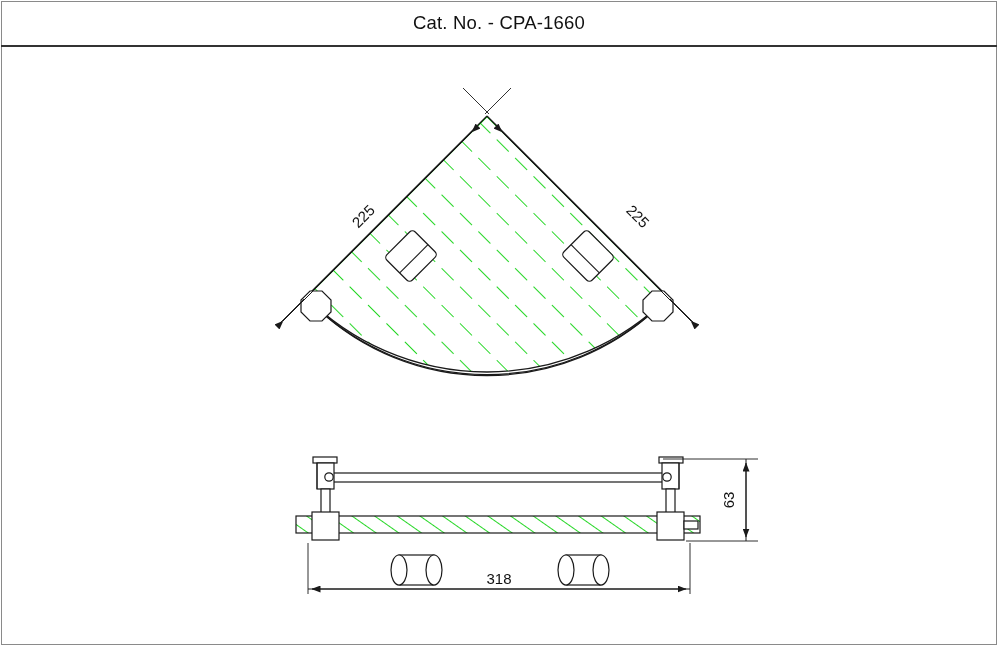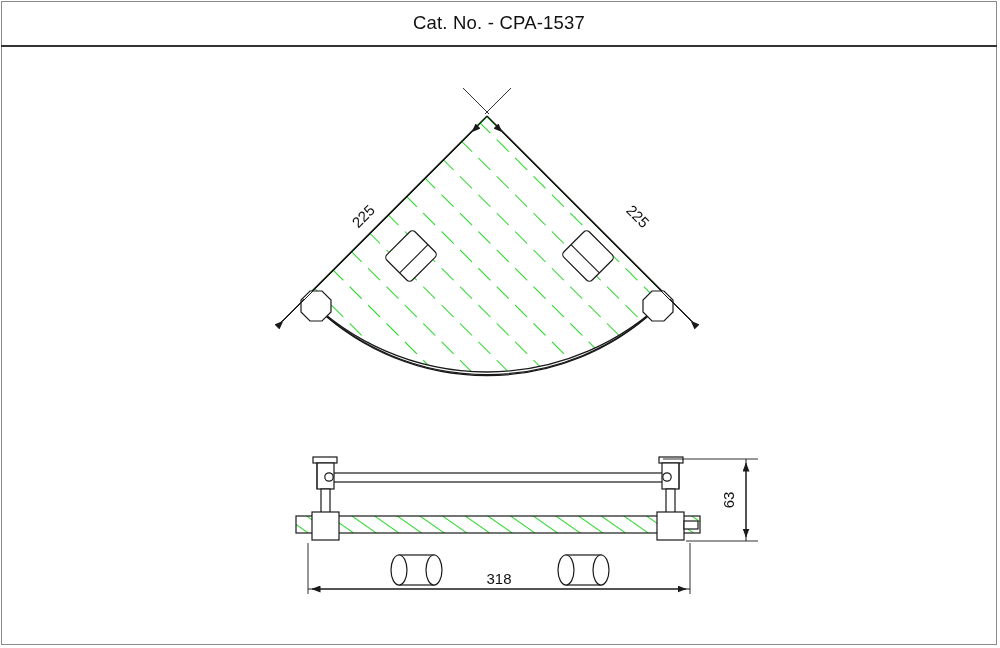--- a/index.html
+++ b/index.html
@@ -65,21 +65,21 @@
   }
 </style>
 </head>
 <body>
 
 <div id="sheet">
 
   <div id="frame-border"></div>
 
   <div id="title-bar">
-    <span id="title-text">Cat. No. - CPA-1537</span>
+    <span id="title-text">Cat. No. - CPA-1660</span>
   </div>
 
   <div id="drawing-area">
     <svg class="cad" width="1000" height="598" viewBox="0 0 1000 598" xmlns="http://www.w3.org/2000/svg">
 
       <defs>
 
         <pattern id="hatchPlan" width="26" height="26" patternUnits="userSpaceOnUse" patternTransform="rotate(-45)">
           <line x1="0" y1="0" x2="0" y2="26" stroke="#00d000" stroke-width="1.7" stroke-dasharray="17 9"></line>
         </pattern>

